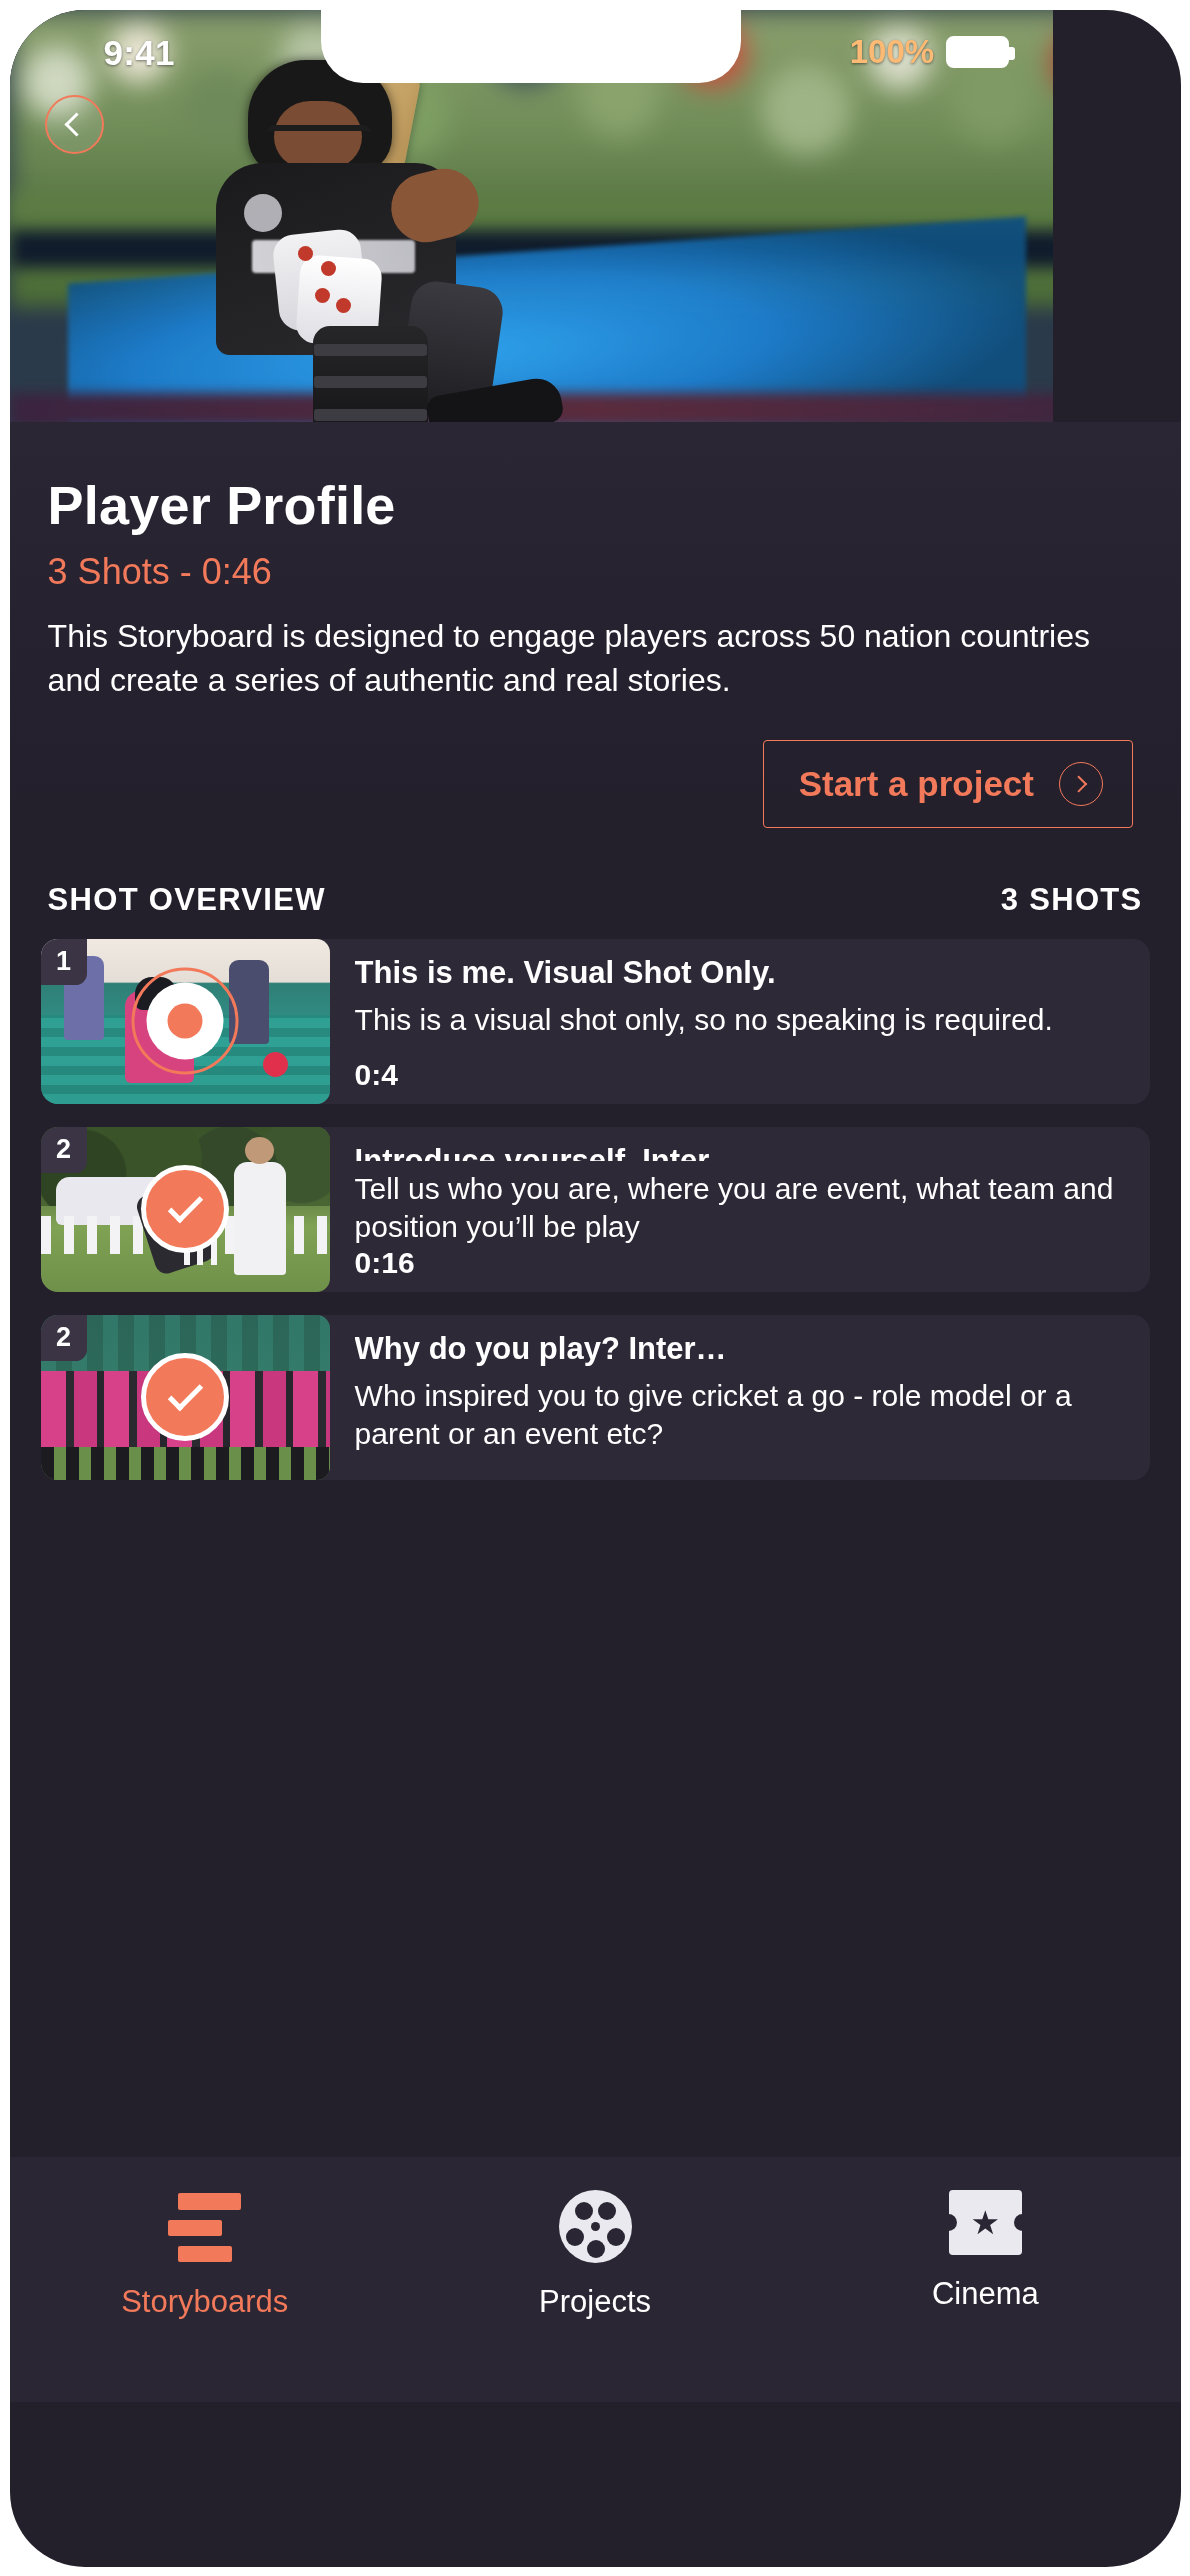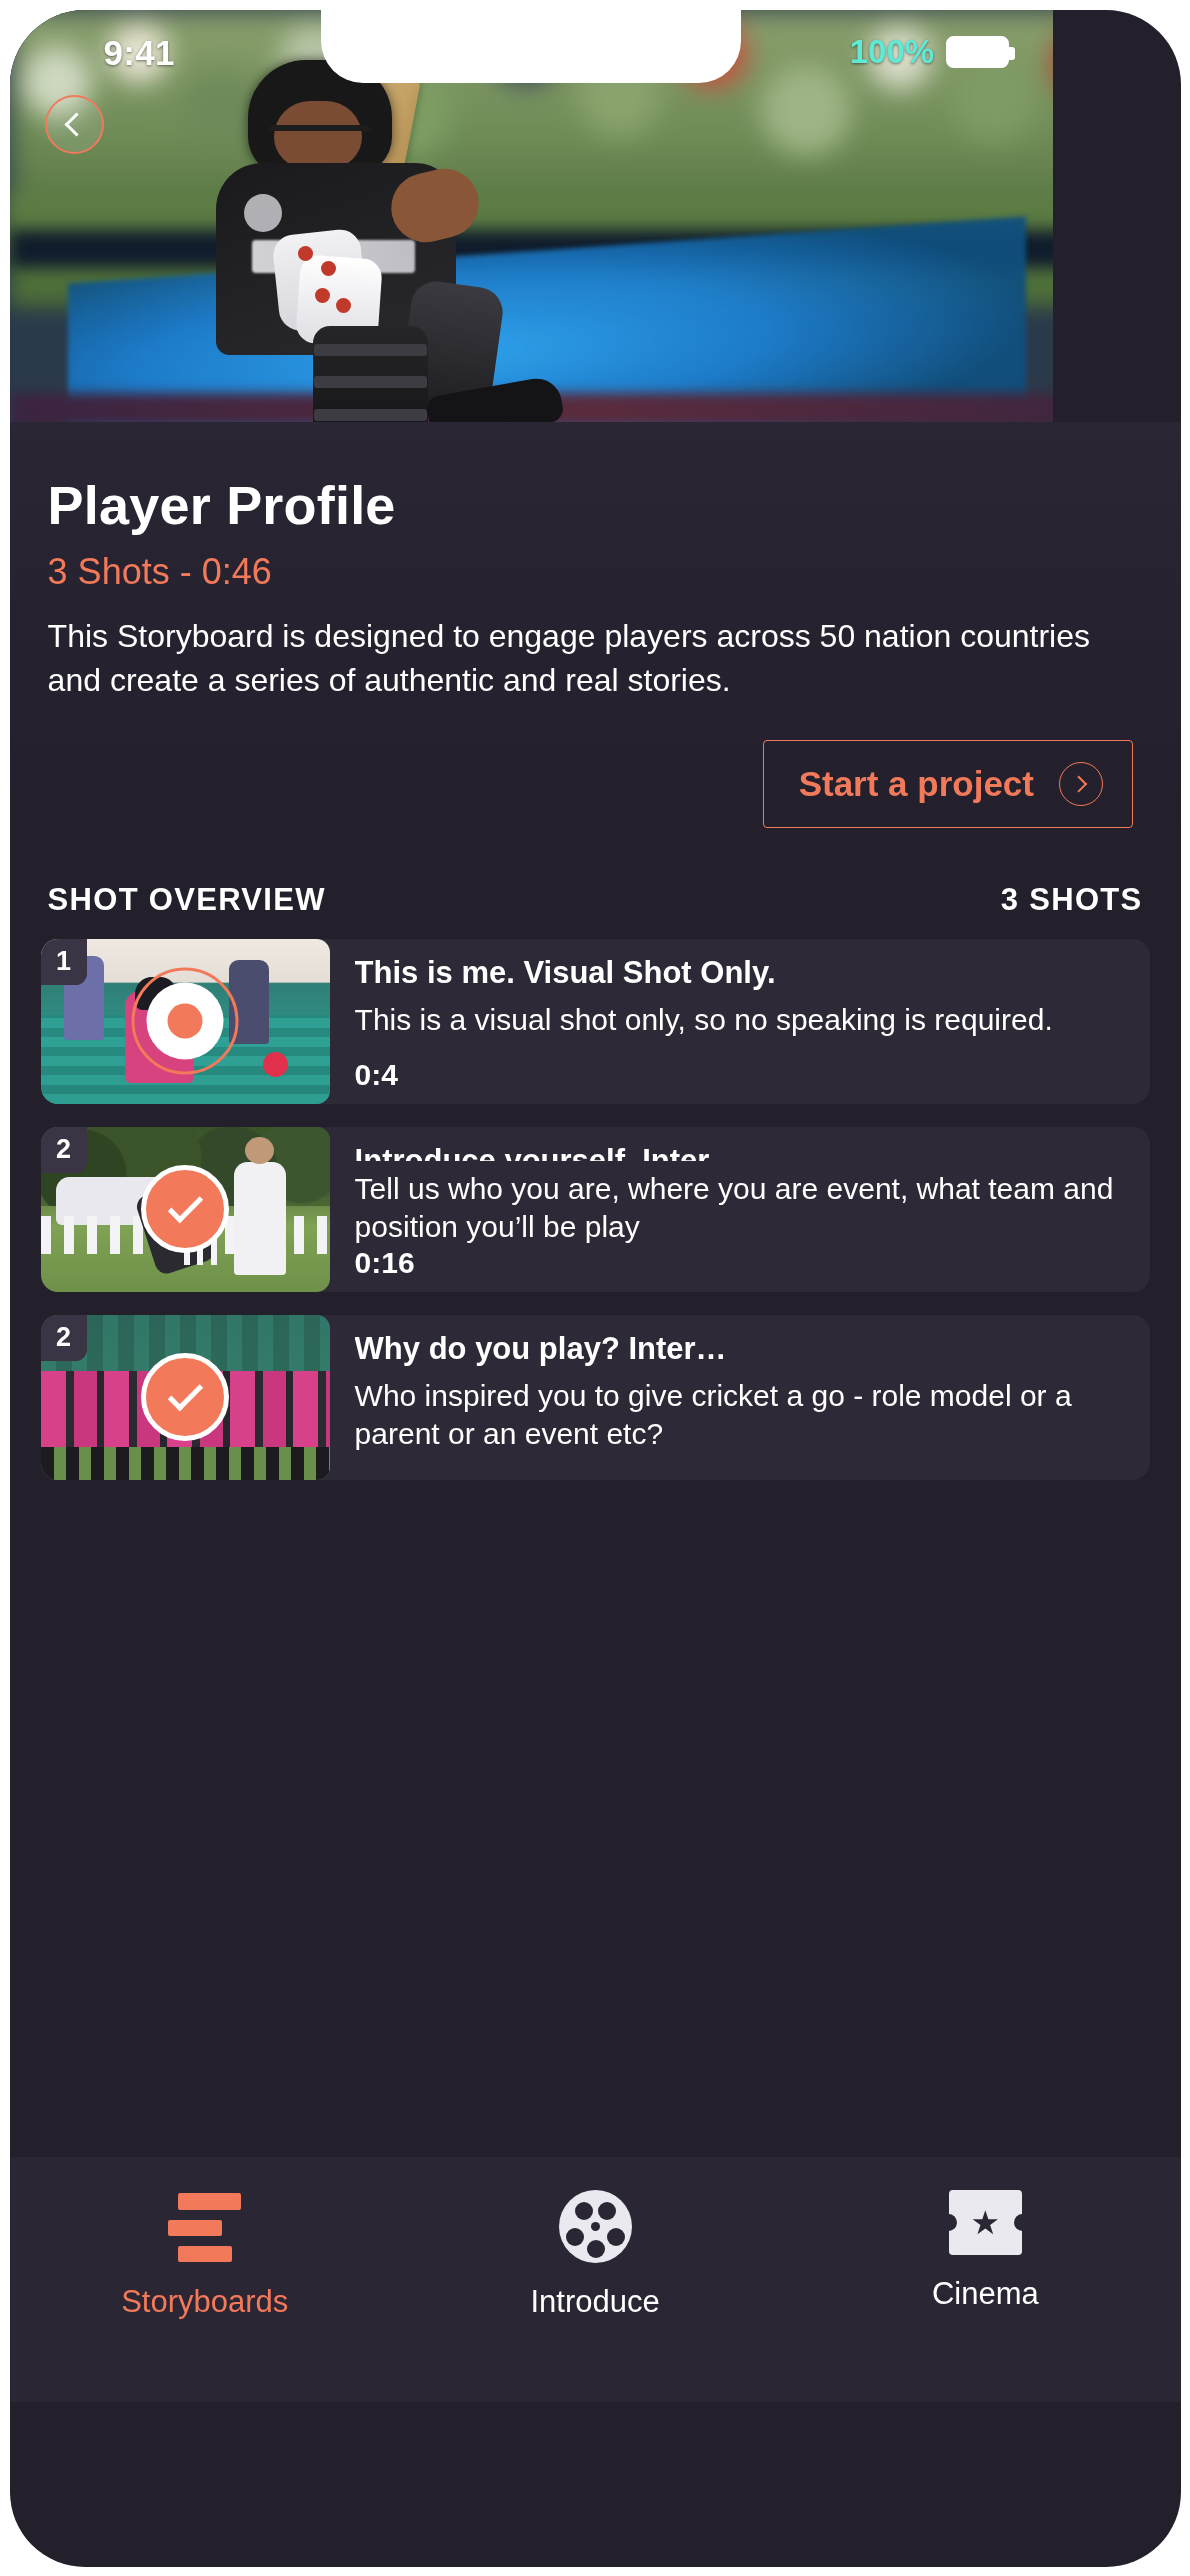--- a/index.html
+++ b/index.html
@@ -160,21 +160,21 @@
     position:absolute; left:94px; top:23px;
     color:#ffffff; font-size:35px; font-weight:700;
     letter-spacing:0.3px; z-index:41;
     text-shadow:0 1px 2.9px rgba(0,0,0,.5);
   }
   .status-right {
     position:absolute; right:44px; top:23px;
     display:flex; align-items:center; gap:11.5px; z-index:41;
   }
   .status-batt-text {
-    color:#5eead4; font-size:33px; font-weight:600;
+    color:#fdba74; font-size:33px; font-weight:600;
     text-shadow:0 1px 2.9px rgba(0,0,0,.5);
   }
   .batt {
     position:relative; width:63px; height:32px;
     border:2.9px solid #ffffff; border-radius:7.7px;
     background:#ffffff;
   }
   .batt:after {
     content:""; position:absolute; right:-8.6px; top:9.6px;
     width:5.8px; height:12.5px; background:#ffffff; border-radius:0 2.9px 2.9px 0;
@@ -604,21 +604,21 @@
 
         <div class="tab">
           <span class="ic-reel">
             <i class="h1"></i>
               <i class="h2"></i>
               <i class="h3"></i>
             <i class="h4"></i>
               <i class="h5"></i>
               <i class="hc"></i>
           </span>
-          <span class="tab-label">Introduce</span>
+          <span class="tab-label">Projects</span>
         </div>
 
         <div class="tab">
           <span class="ic-ticket">
             <span class="ic-star">★</span>
           </span>
           <span class="tab-label">Cinema</span>
         </div>
 
       </div>

